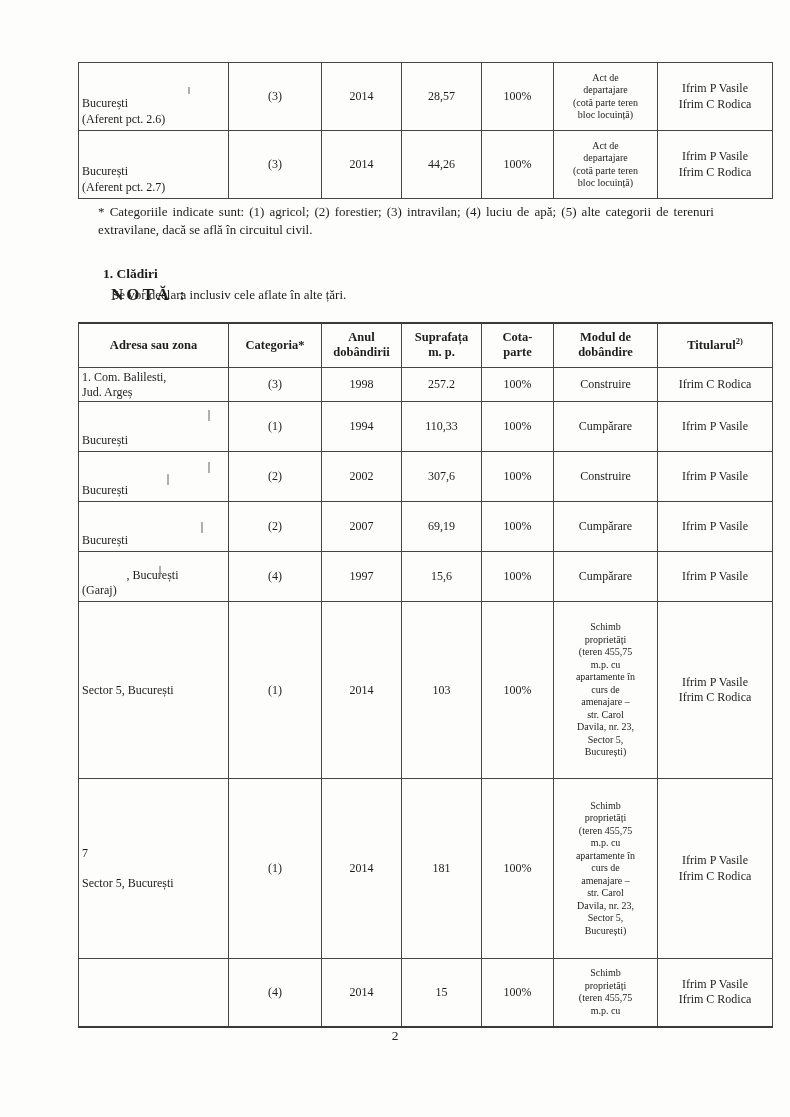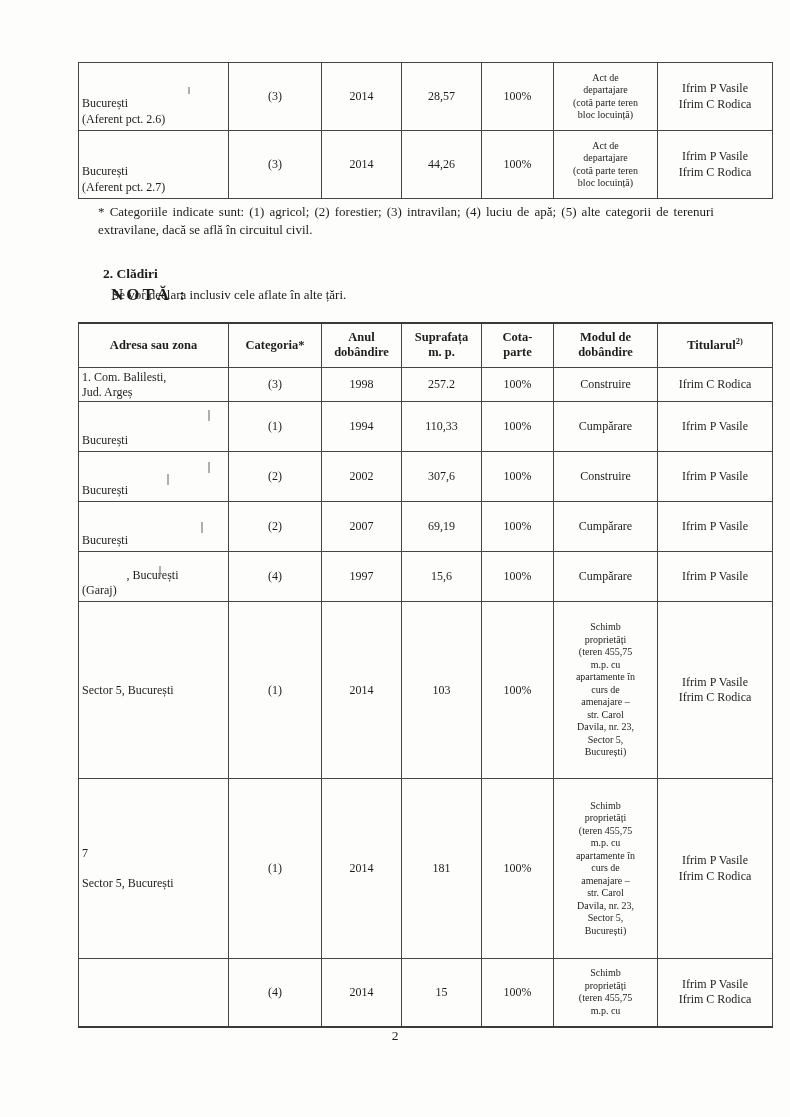--- a/index.html
+++ b/index.html
@@ -78,40 +78,40 @@
 (cotă parte teren
 bloc locuință)</td>
       <td class="pre">Ifrim P Vasile
 Ifrim C Rodica</td>
     </tr>
   </tbody>
     </table>
 
   <div class="footnote">* Categoriile indicate sunt: (1) agricol; (2) forestier; (3) intravilan; (4) luciu de apă; (5) alte categorii de terenuri extravilane, dacă se află în circuitul civil.</div>
 
-  <div class="h-cladiri">2. Clădiri</div>
+  <div class="h-cladiri">1. Clădiri</div>
   <div class="h-nota">NOTĂ :</div>
   <div class="note-text">Se vor declara inclusiv cele aflate în alte țări.</div>
 
   <table class="t2">
     <colgroup>
       <col style="width:150px">
         <col style="width:93px">
         <col style="width:80px">
       <col style="width:80px">
         <col style="width:72px">
         <col style="width:104px">
       <col style="width:115px">
     </colgroup>
     <tbody>
         <tr style="height:44px">
       <th>Adresa sau zona</th>
       <th>Categoria*</th>
       <th class="pre">Anul
-dobândire</th>
+dobândirii</th>
       <th class="pre">Suprafața
 m. p.</th>
       <th class="pre">Cota-
 parte</th>
       <th class="pre">Modul de
 dobândire</th>
       <th><span>Titularul</span><sup>2)</sup></th>
     </tr>
 
     <tr style="height:32px">

